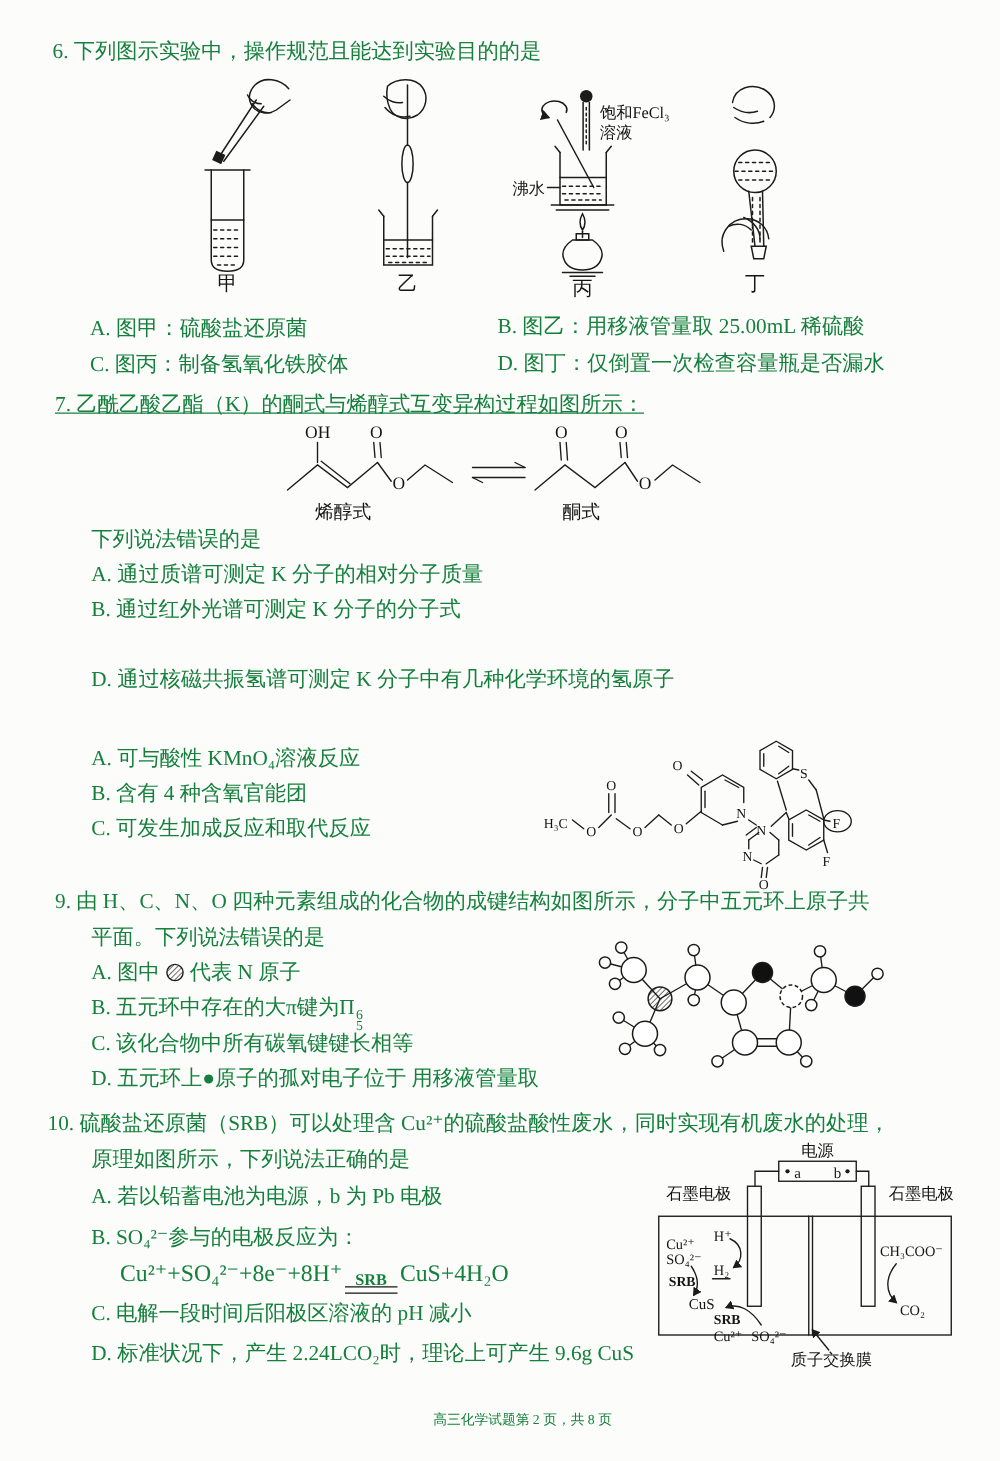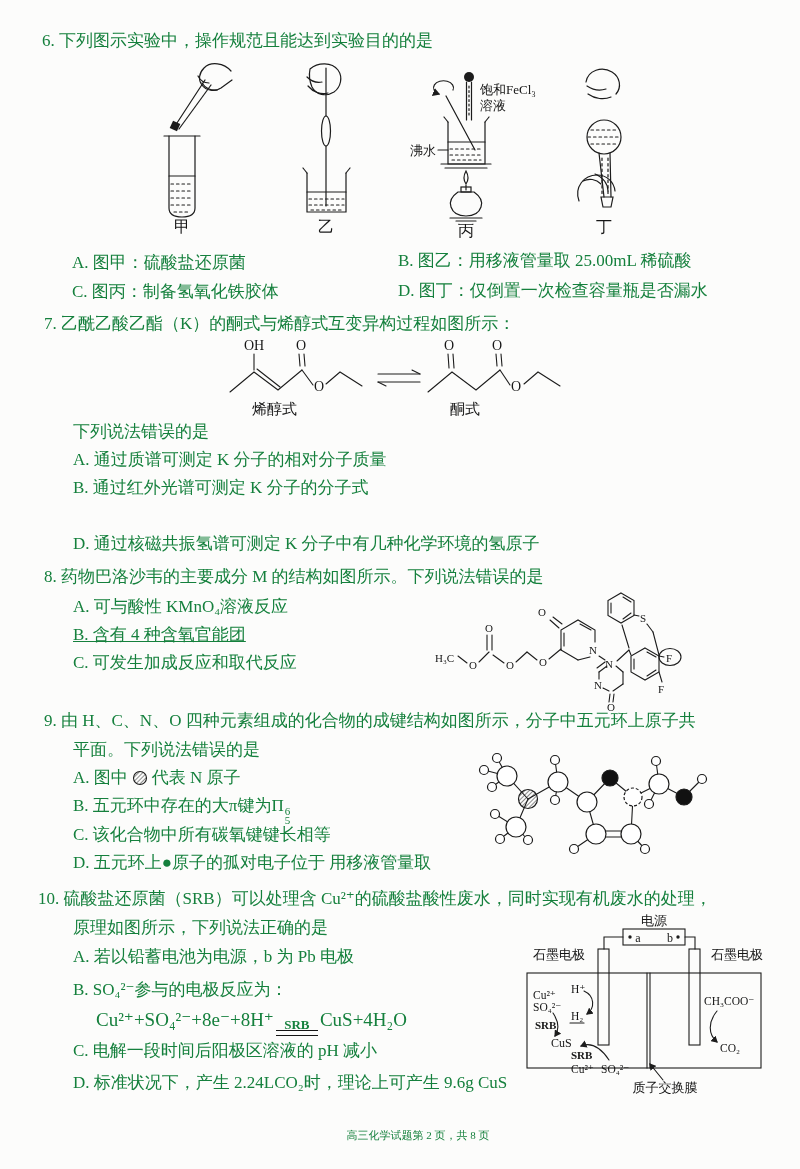--- a/index.html
+++ b/index.html
@@ -122,21 +122,21 @@
         <path d="M0,0 L6,3.5 L0,7 z" fill="#1c1c1c"></path>
       </marker>
     </defs>
   </svg>
 
   <div class="line" style="left:72px;top:252px;">A. 图甲：硫酸盐还原菌</div>
   <div class="line" style="left:398px;top:250px;">B. 图乙：用移液管量取 25.00mL 稀硫酸</div>
   <div class="line" style="left:72px;top:281px;">C. 图丙：制备氢氧化铁胶体</div>
   <div class="line" style="left:398px;top:280px;">D. 图丁：仅倒置一次检查容量瓶是否漏水</div>
 
-  <div class="line" style="left:44px;top:313px;">7. 乙酰乙酸乙酯（K）的酮式与烯醇式互变异构过程如图所示：</div>
+  <div class="line" style="left:44px;top:313px;text-decoration:underline;">7. 乙酰乙酸乙酯（K）的酮式与烯醇式互变异构过程如图所示：</div>
 
   <svg class="fig" style="left:222px;top:334px;" width="340" height="84" viewBox="0 0 340 84">
     <g>
       <text x="22" y="16" font-size="14">OH</text>
       <text x="74" y="16" font-size="14">O</text>
       <line class="skt" x1="32" y1="36" x2="32" y2="20"></line>
       <polyline class="skt" points="8,58 32,38 56,56 80,36"></polyline>
       <line class="skt" x1="35" y1="35" x2="58" y2="53"></line>
       <line class="skt" x1="78" y1="32" x2="77" y2="20"></line>
       <line class="skt" x1="83" y1="32" x2="82" y2="20"></line>
@@ -164,23 +164,22 @@
       <polyline class="skt" points="302,50 316,38 338,52"></polyline>
       <text x="228" y="80" font-size="15">酮式</text>
     </g>
   </svg>
 
   <div class="line" style="left:73px;top:421px;">下列说法错误的是</div>
   <div class="line" style="left:73px;top:449px;">A. 通过质谱可测定 K 分子的相对分子质量</div>
   <div class="line" style="left:73px;top:477px;">B. 通过红外光谱可测定 K 分子的分子式</div>
   <div class="line" style="left:73px;top:533px;">D. 通过核磁共振氢谱可测定 K 分子中有几种化学环境的氢原子</div>
 
-  <div class="line" style="left:44px;top:566px;">8. 药物巴洛沙韦的主要成分 M 的结构如图所示。下列说法错误的是</div>
   <div class="line" style="left:73px;top:596px;">A. 可与酸性 KMnO₄溶液反应</div>
-  <div class="line" style="left:73px;top:624px;text-decoration:underline;">B. 含有 4 种含氧官能团</div>
+  <div class="line" style="left:73px;top:624px;">B. 含有 4 种含氧官能团</div>
   <div class="line" style="left:73px;top:652px;">C. 可发生加成反应和取代反应</div>
 
   <svg class="fig" style="left:433px;top:582px;" width="262" height="130" viewBox="0 0 262 130">
     <g>
       <text x="2" y="80" font-size="11">H₃C</text>
       <line class="skt" x1="25" y1="74" x2="34" y2="81"></line>
       <text x="36" y="87" font-size="11">O</text>
       <line class="skt" x1="46" y1="80" x2="56" y2="70"></line>
       <line class="skt" x1="54" y1="68" x2="54" y2="53"></line>
       <line class="skt" x1="59" y1="68" x2="59" y2="53"></line>

